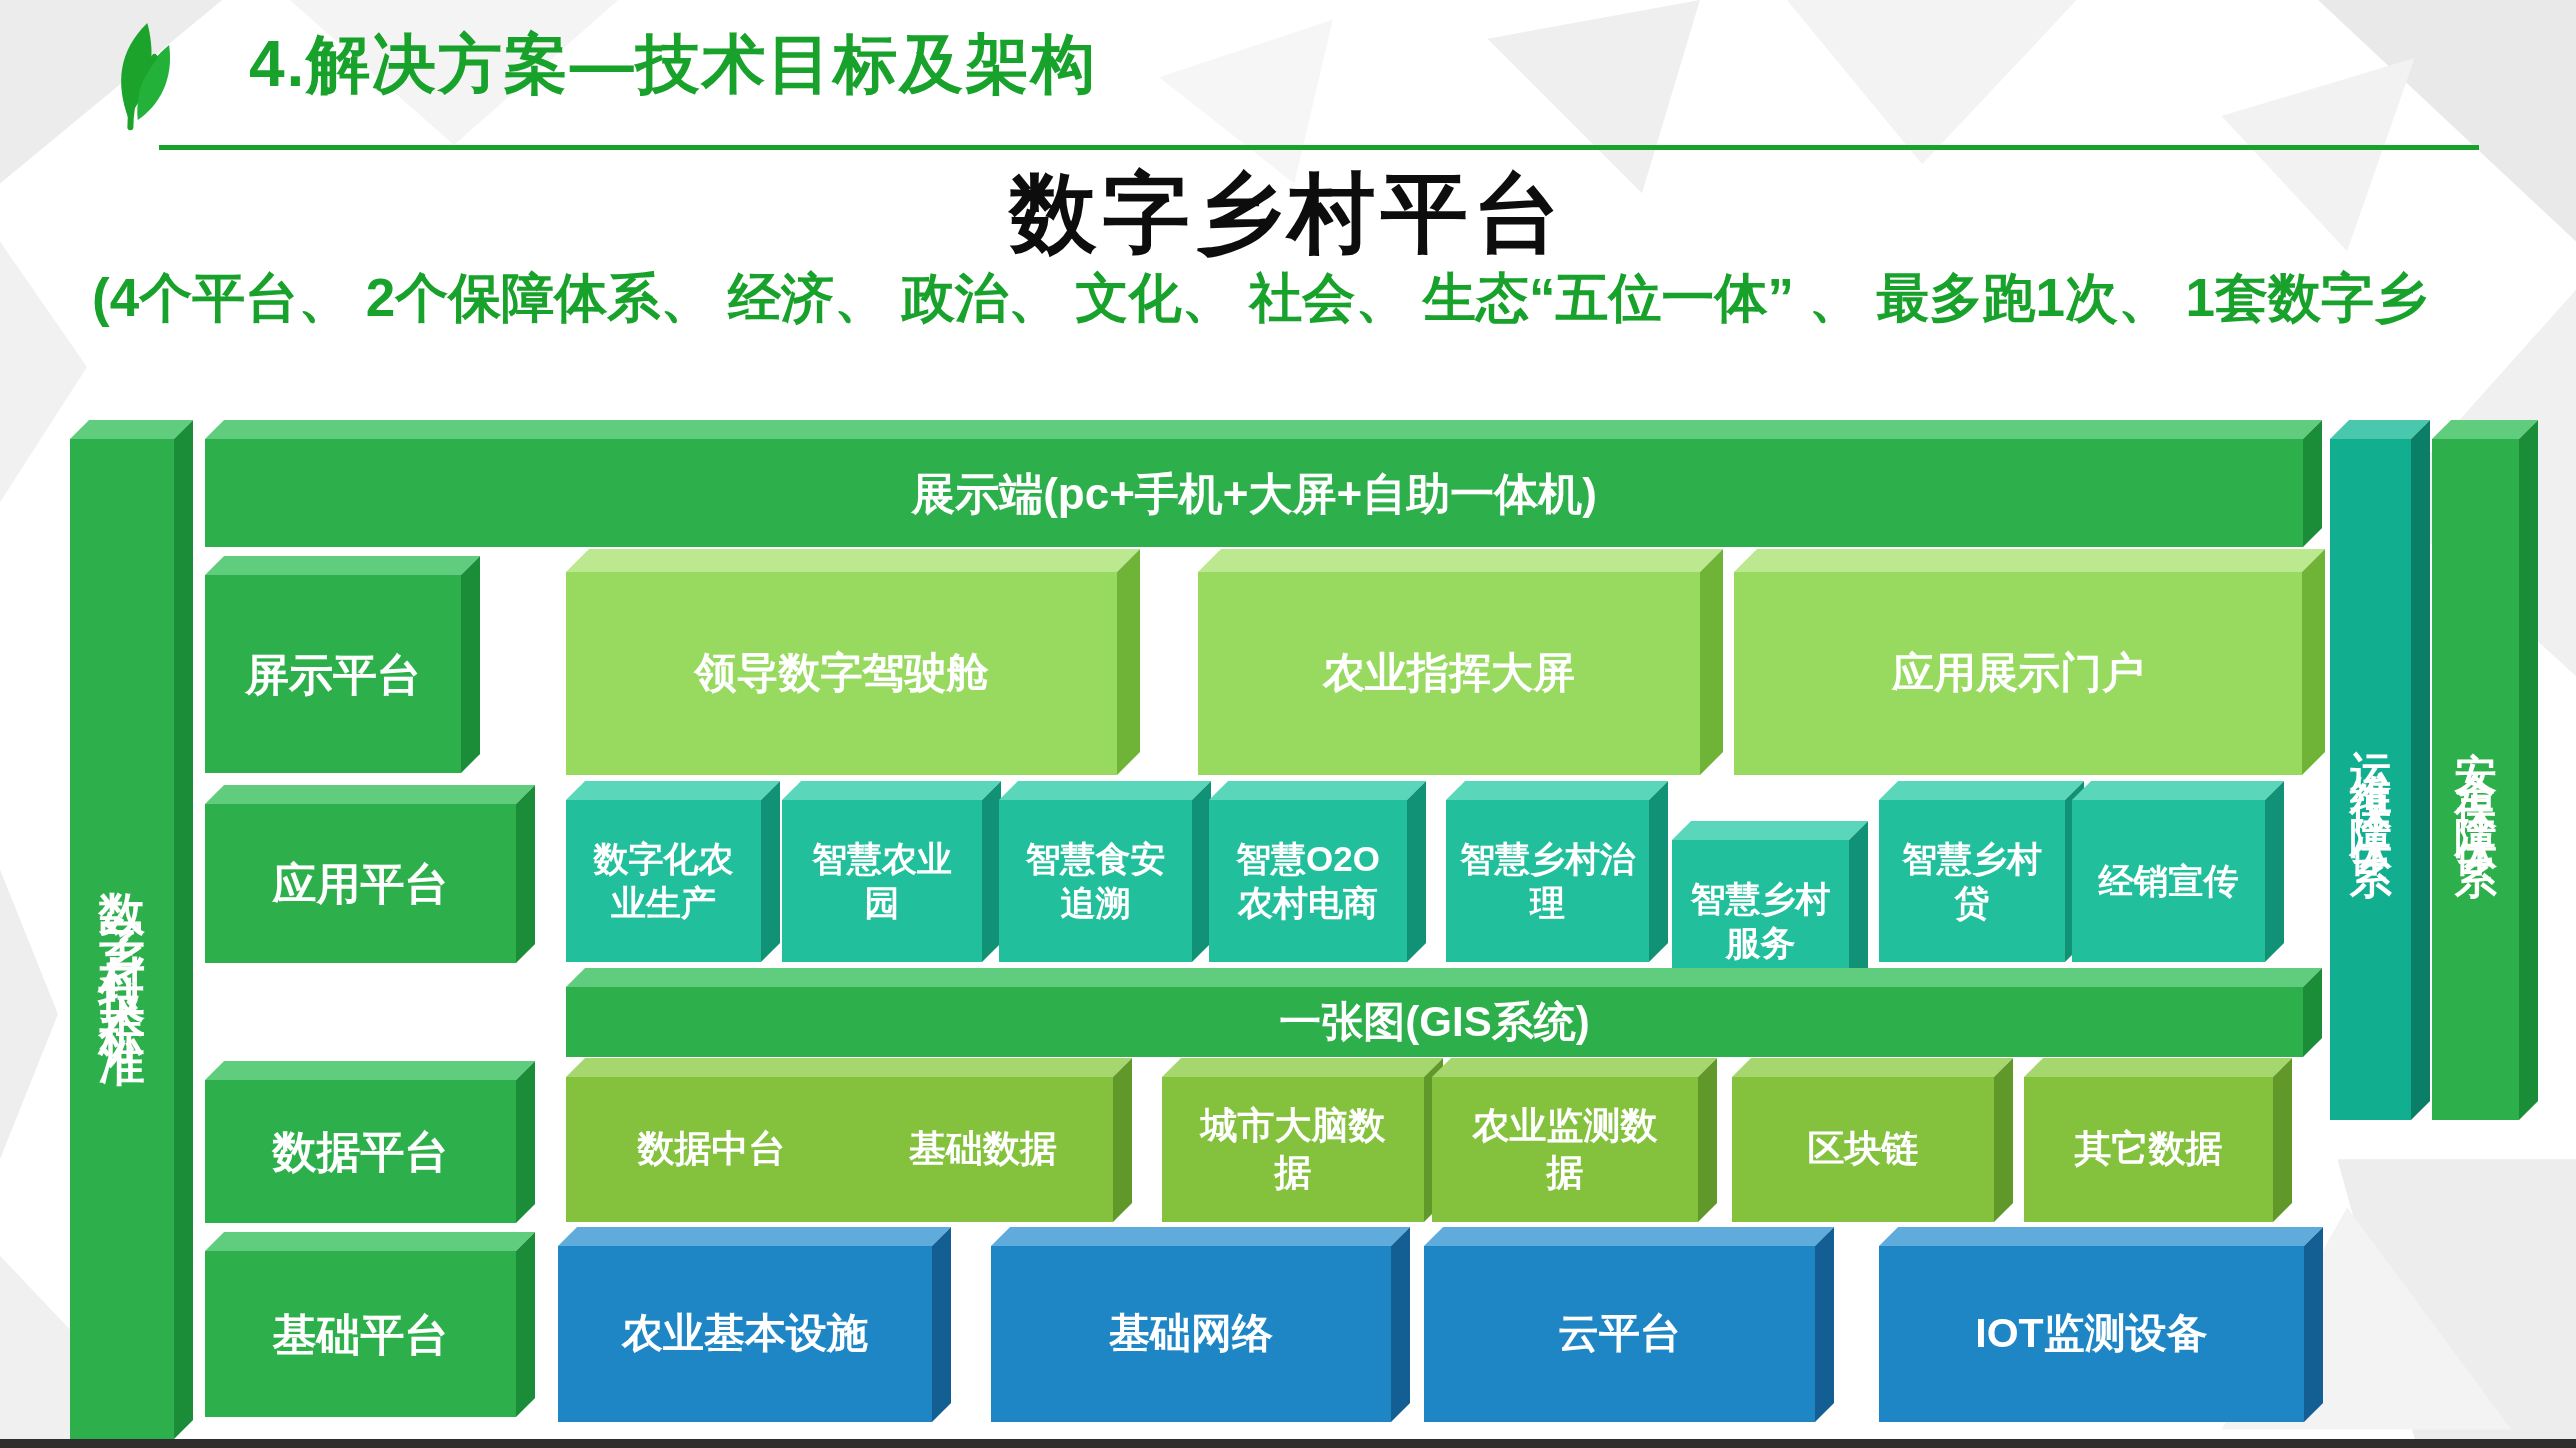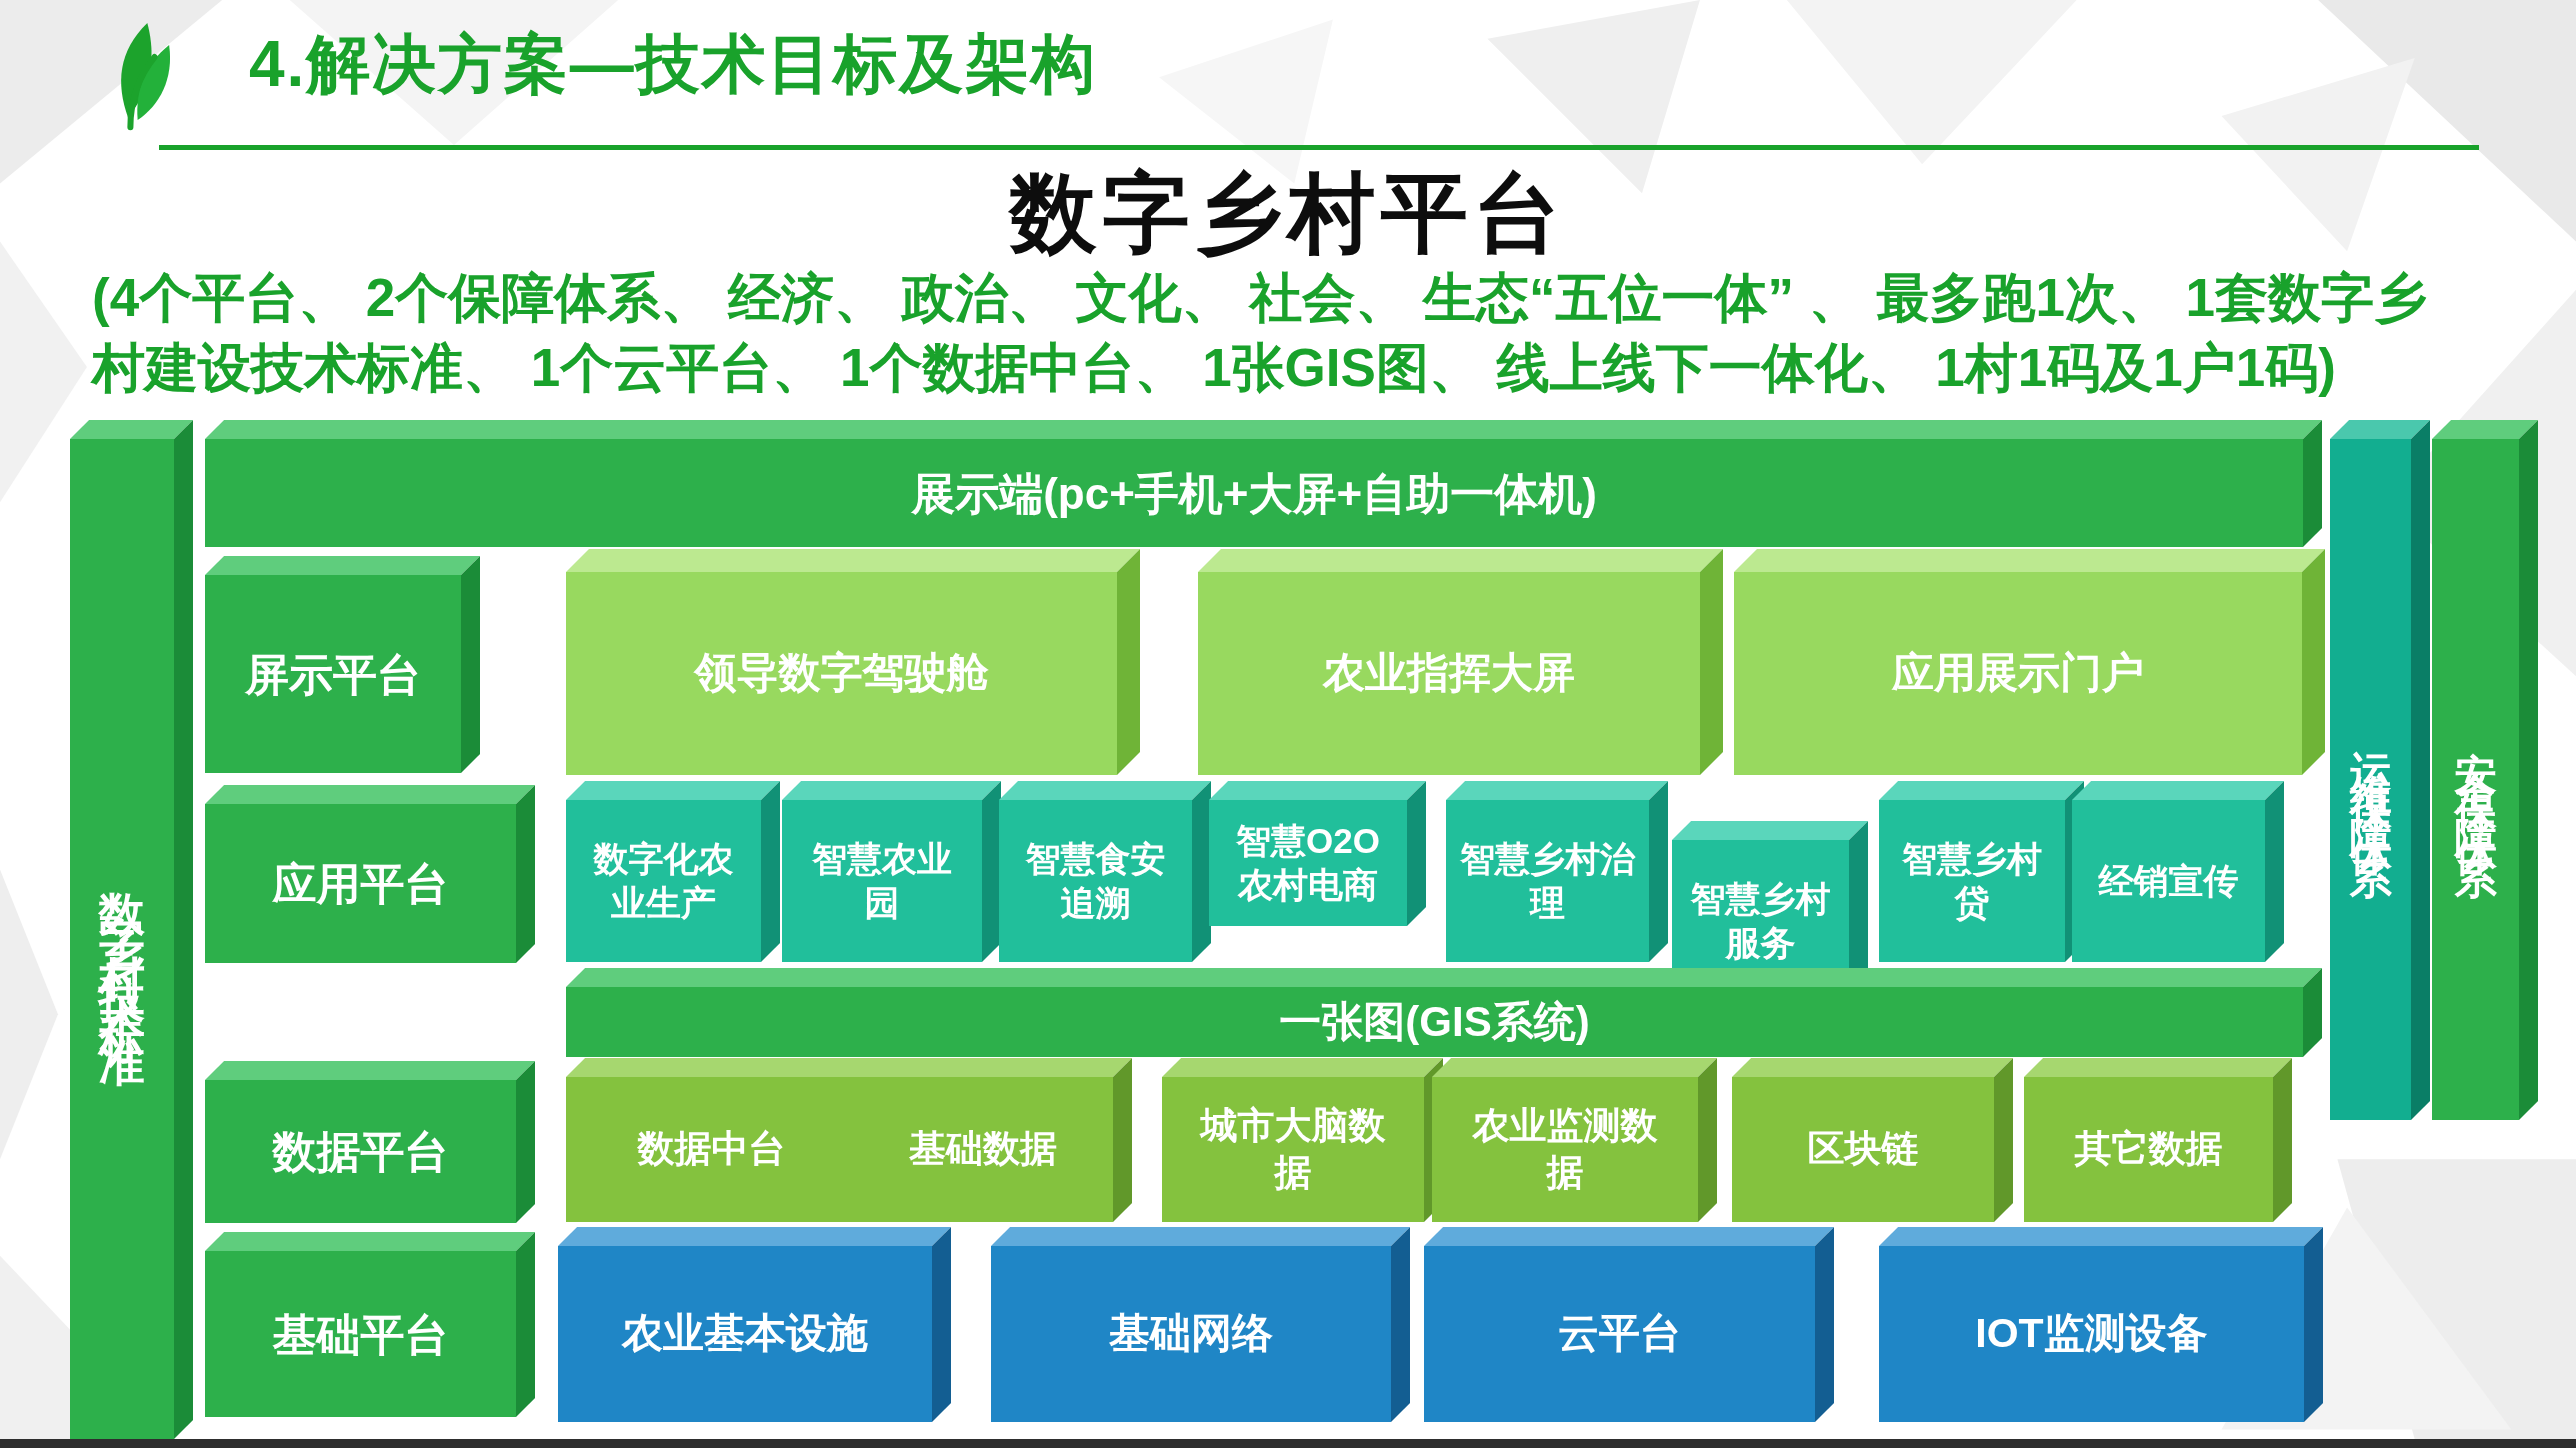--- a/index.html
+++ b/index.html
@@ -63,37 +63,36 @@
     <path d="M38 88 C28 60 30 33 54 10 C62 40 56 66 38 88 Z" fill="#1CA32C"></path>
     <path d="M46 90 C64 78 76 56 72 28 C52 44 44 66 46 90 Z" fill="#23B13A"></path>
     <path d="M40 96 C40 74 47 54 60 38" stroke="#1CA32C" stroke-width="5" fill="none" stroke-linecap="round"></path>
   </svg>
 
   <div class="sec-title">4.解决方案—技术目标及架构</div>
   <div class="underline"></div>
   <div class="main-title">数字乡村平台</div>
   <div class="subtitle">
     <div>(4个平台、 2个保障体系、 经济、 政治、 文化、 社会、 生态“五位一体” 、 最多跑1次、 1套数字乡</div>
-    <div>村建设技术标准、 1个云平台、 1个数据中台、 1张GIS图、 线上线下一体化、 1村1码及1户1码)</div>
   </div>
 
   <div class="b3 green vert" style="left:70px;top:439px;width:104px;height:1000px;font-size:46px;">数字乡村技术标准</div>
 
   <div class="b3 green" style="left:205px;top:439px;width:2098px;height:108px;font-size:44px;">展示端(pc+手机+大屏+自助一体机)</div>
 
   <div class="b3 green" style="left:205px;top:575px;width:256px;height:198px;font-size:44px;">屏示平台</div>
   <div class="b3 lightgreen" style="--d:23px;left:566px;top:572px;width:551px;height:203px;font-size:42px;">领导数字驾驶舱</div>
   <div class="b3 lightgreen" style="--d:23px;left:1734px;top:572px;width:568px;height:203px;font-size:42px;">应用展示门户</div>
   <div class="b3 lightgreen" style="--d:23px;left:1198px;top:572px;width:502px;height:203px;font-size:42px;">农业指挥大屏</div>
 
   <div class="b3 green" style="left:205px;top:804px;width:311px;height:159px;font-size:44px;">应用平台</div>
   <div class="b3 teal" style="left:566px;top:800px;width:195px;height:162px;font-size:35px;padding:0 13.5px;">数字化农业生产</div>
   <div class="b3 teal" style="left:782px;top:800px;width:200px;height:162px;font-size:35px;padding:0 13.5px;">智慧农业园</div>
   <div class="b3 teal" style="left:999px;top:800px;width:193px;height:162px;font-size:35px;padding:0 13.5px;">智慧食安追溯</div>
-  <div class="b3 teal" style="left:1209px;top:800px;width:198px;height:126px;font-size:35px;padding:0 13.5px;">智慧O2O农村电商</div>
+  <div class="b3 teal" style="left:1209px;top:800px;width:198px;height:162px;font-size:35px;padding:0 13.5px;">智慧O2O农村电商</div>
   <div class="b3 teal" style="left:1446px;top:800px;width:203px;height:162px;font-size:35px;padding:0 13.5px;">智慧乡村治理</div>
   <div class="b3 teal" style="left:1672px;top:800px;width:177px;height:162px;font-size:35px;padding:0 13.5px;margin-top:40px;">智慧乡村服务</div>
   <div class="b3 teal" style="left:1879px;top:800px;width:186px;height:162px;font-size:35px;padding:0 13.5px;">智慧乡村贷</div>
   <div class="b3 teal" style="left:2072px;top:800px;width:193px;height:162px;font-size:35px;padding:0 13.5px;">经销宣传</div>
 
   <div class="b3 green" style="left:566px;top:987px;width:1737px;height:70px;font-size:42px;">一张图(GIS系统)</div>
 
   <div class="b3 green" style="left:205px;top:1080px;width:311px;height:143px;font-size:44px;">数据平台</div>
   <div class="b3 olive" style="left:566px;top:1077px;width:291px;height:145px;font-size:37px;padding:0 29px;">数据中台</div>
   <div class="b3 olive" style="left:853px;top:1077px;width:260px;height:145px;font-size:37px;padding:16px 29px;">基础数据</div>

